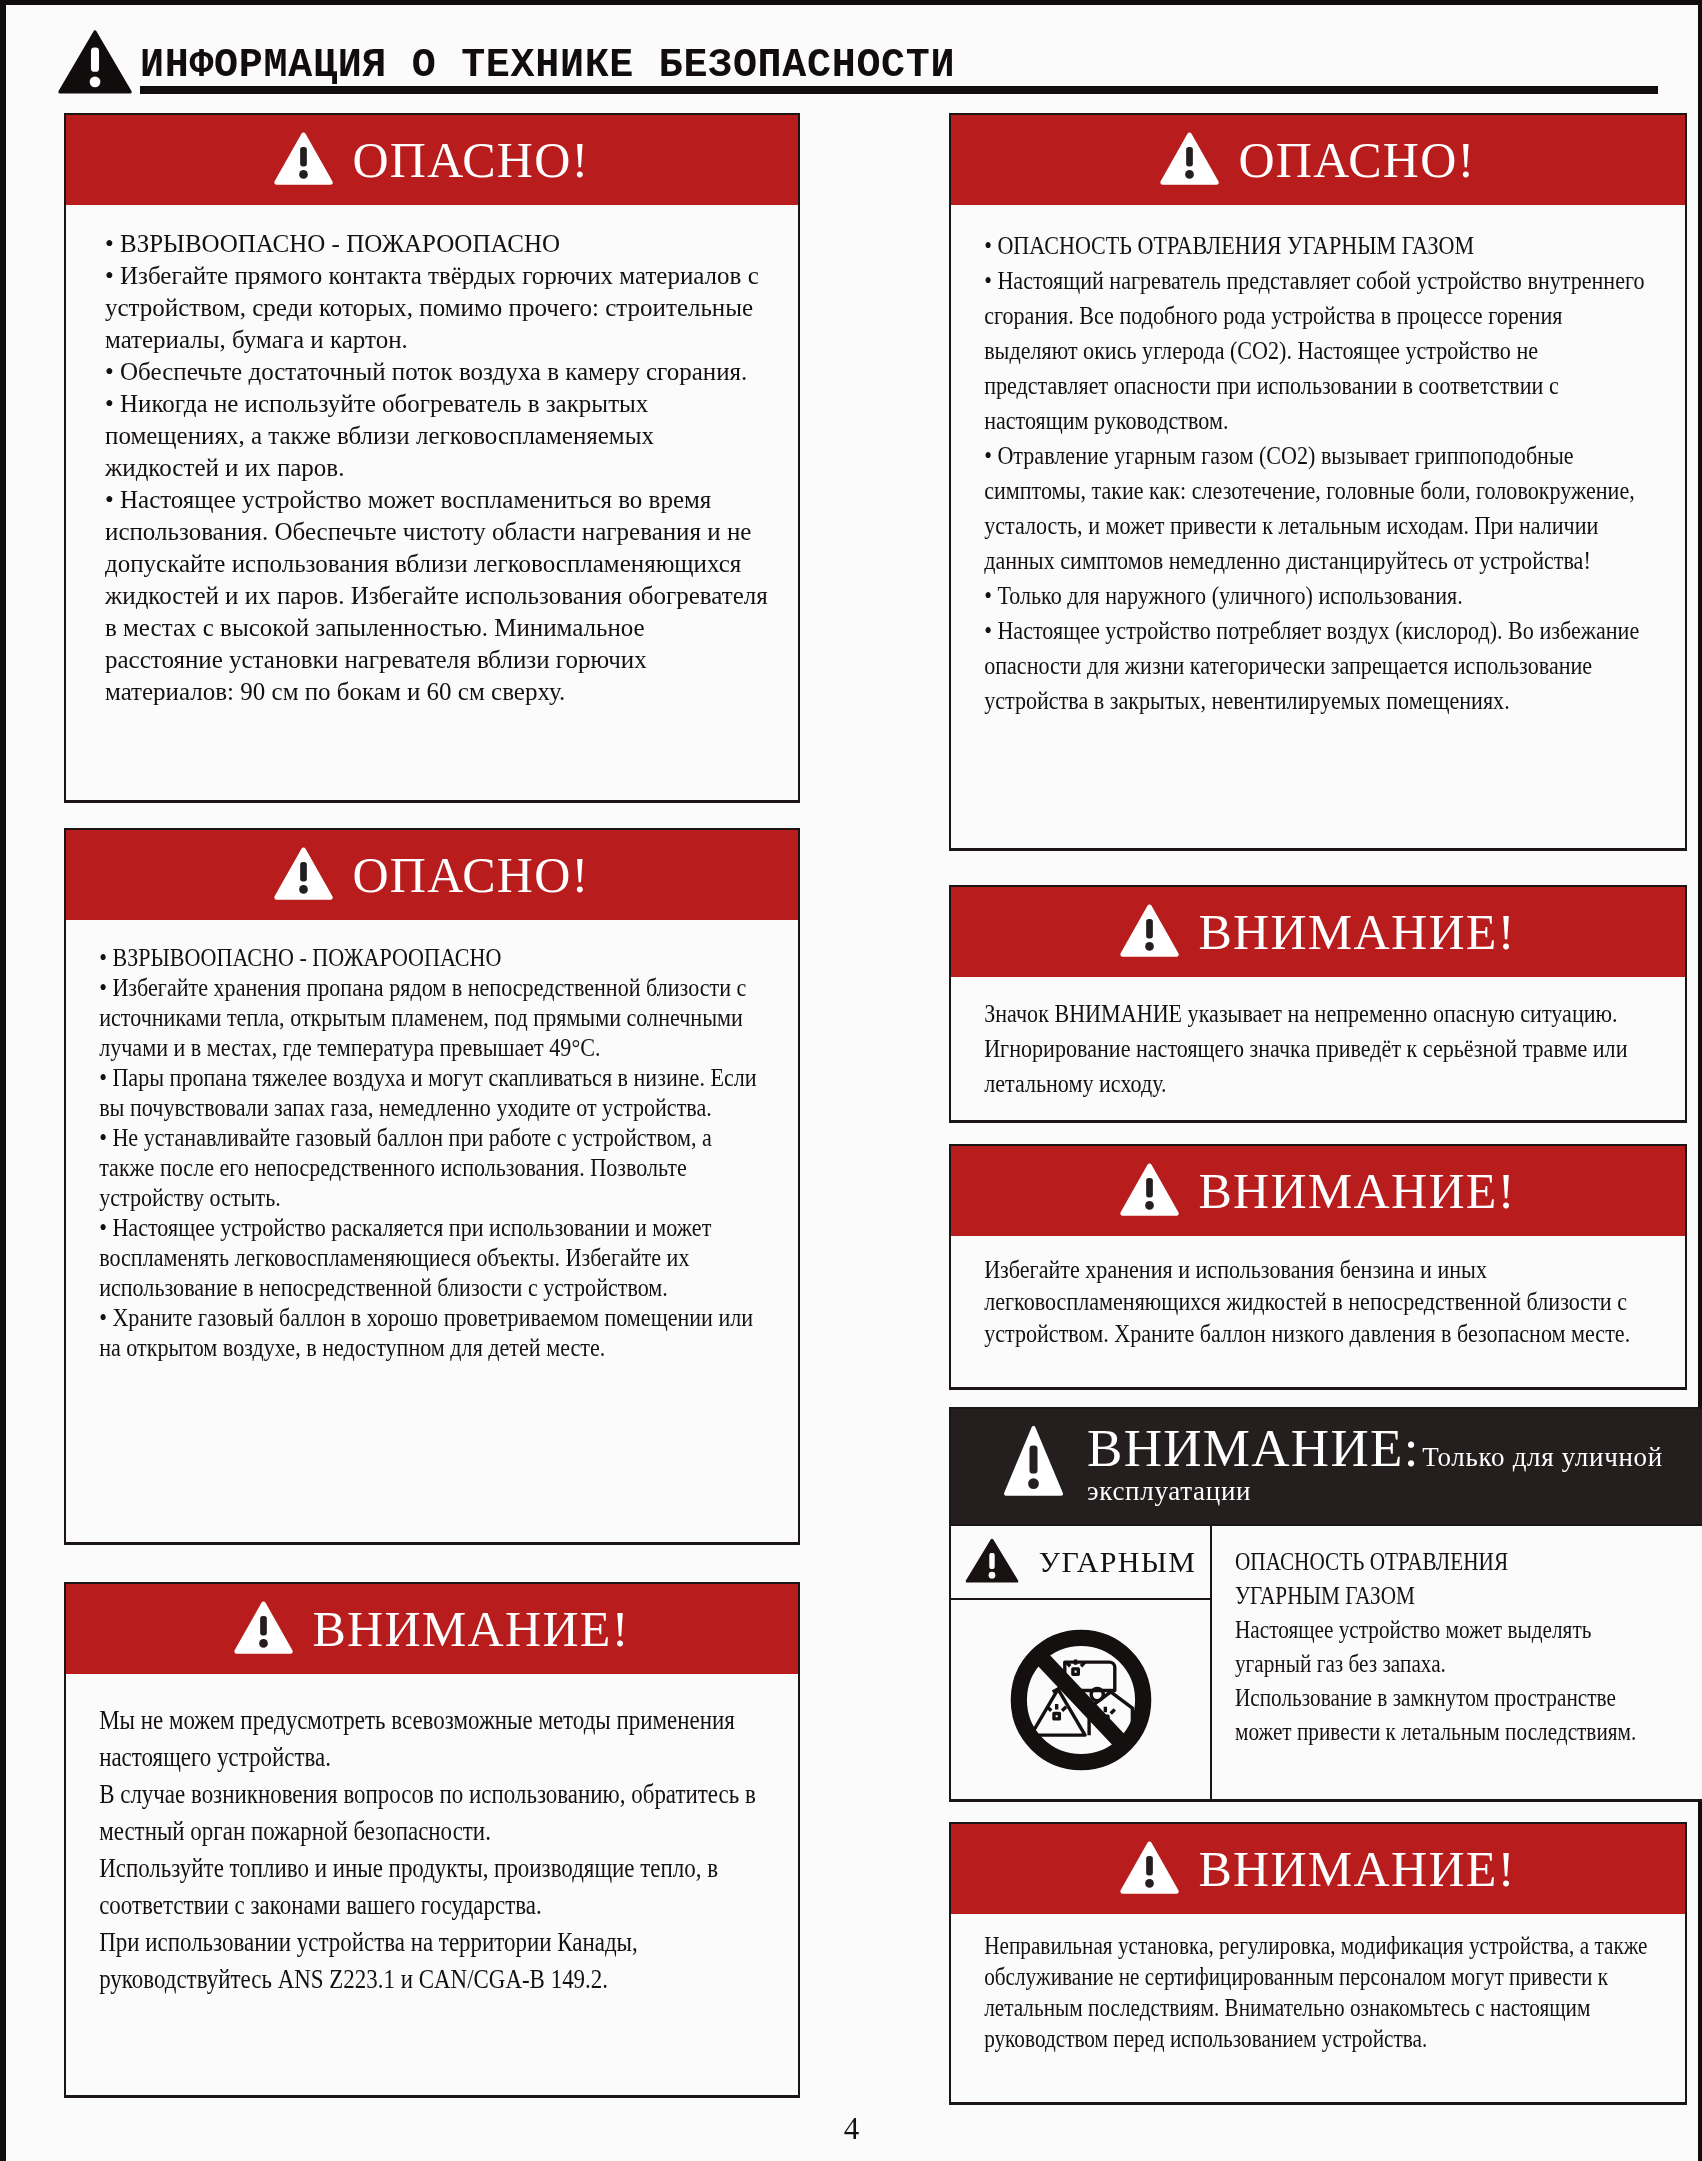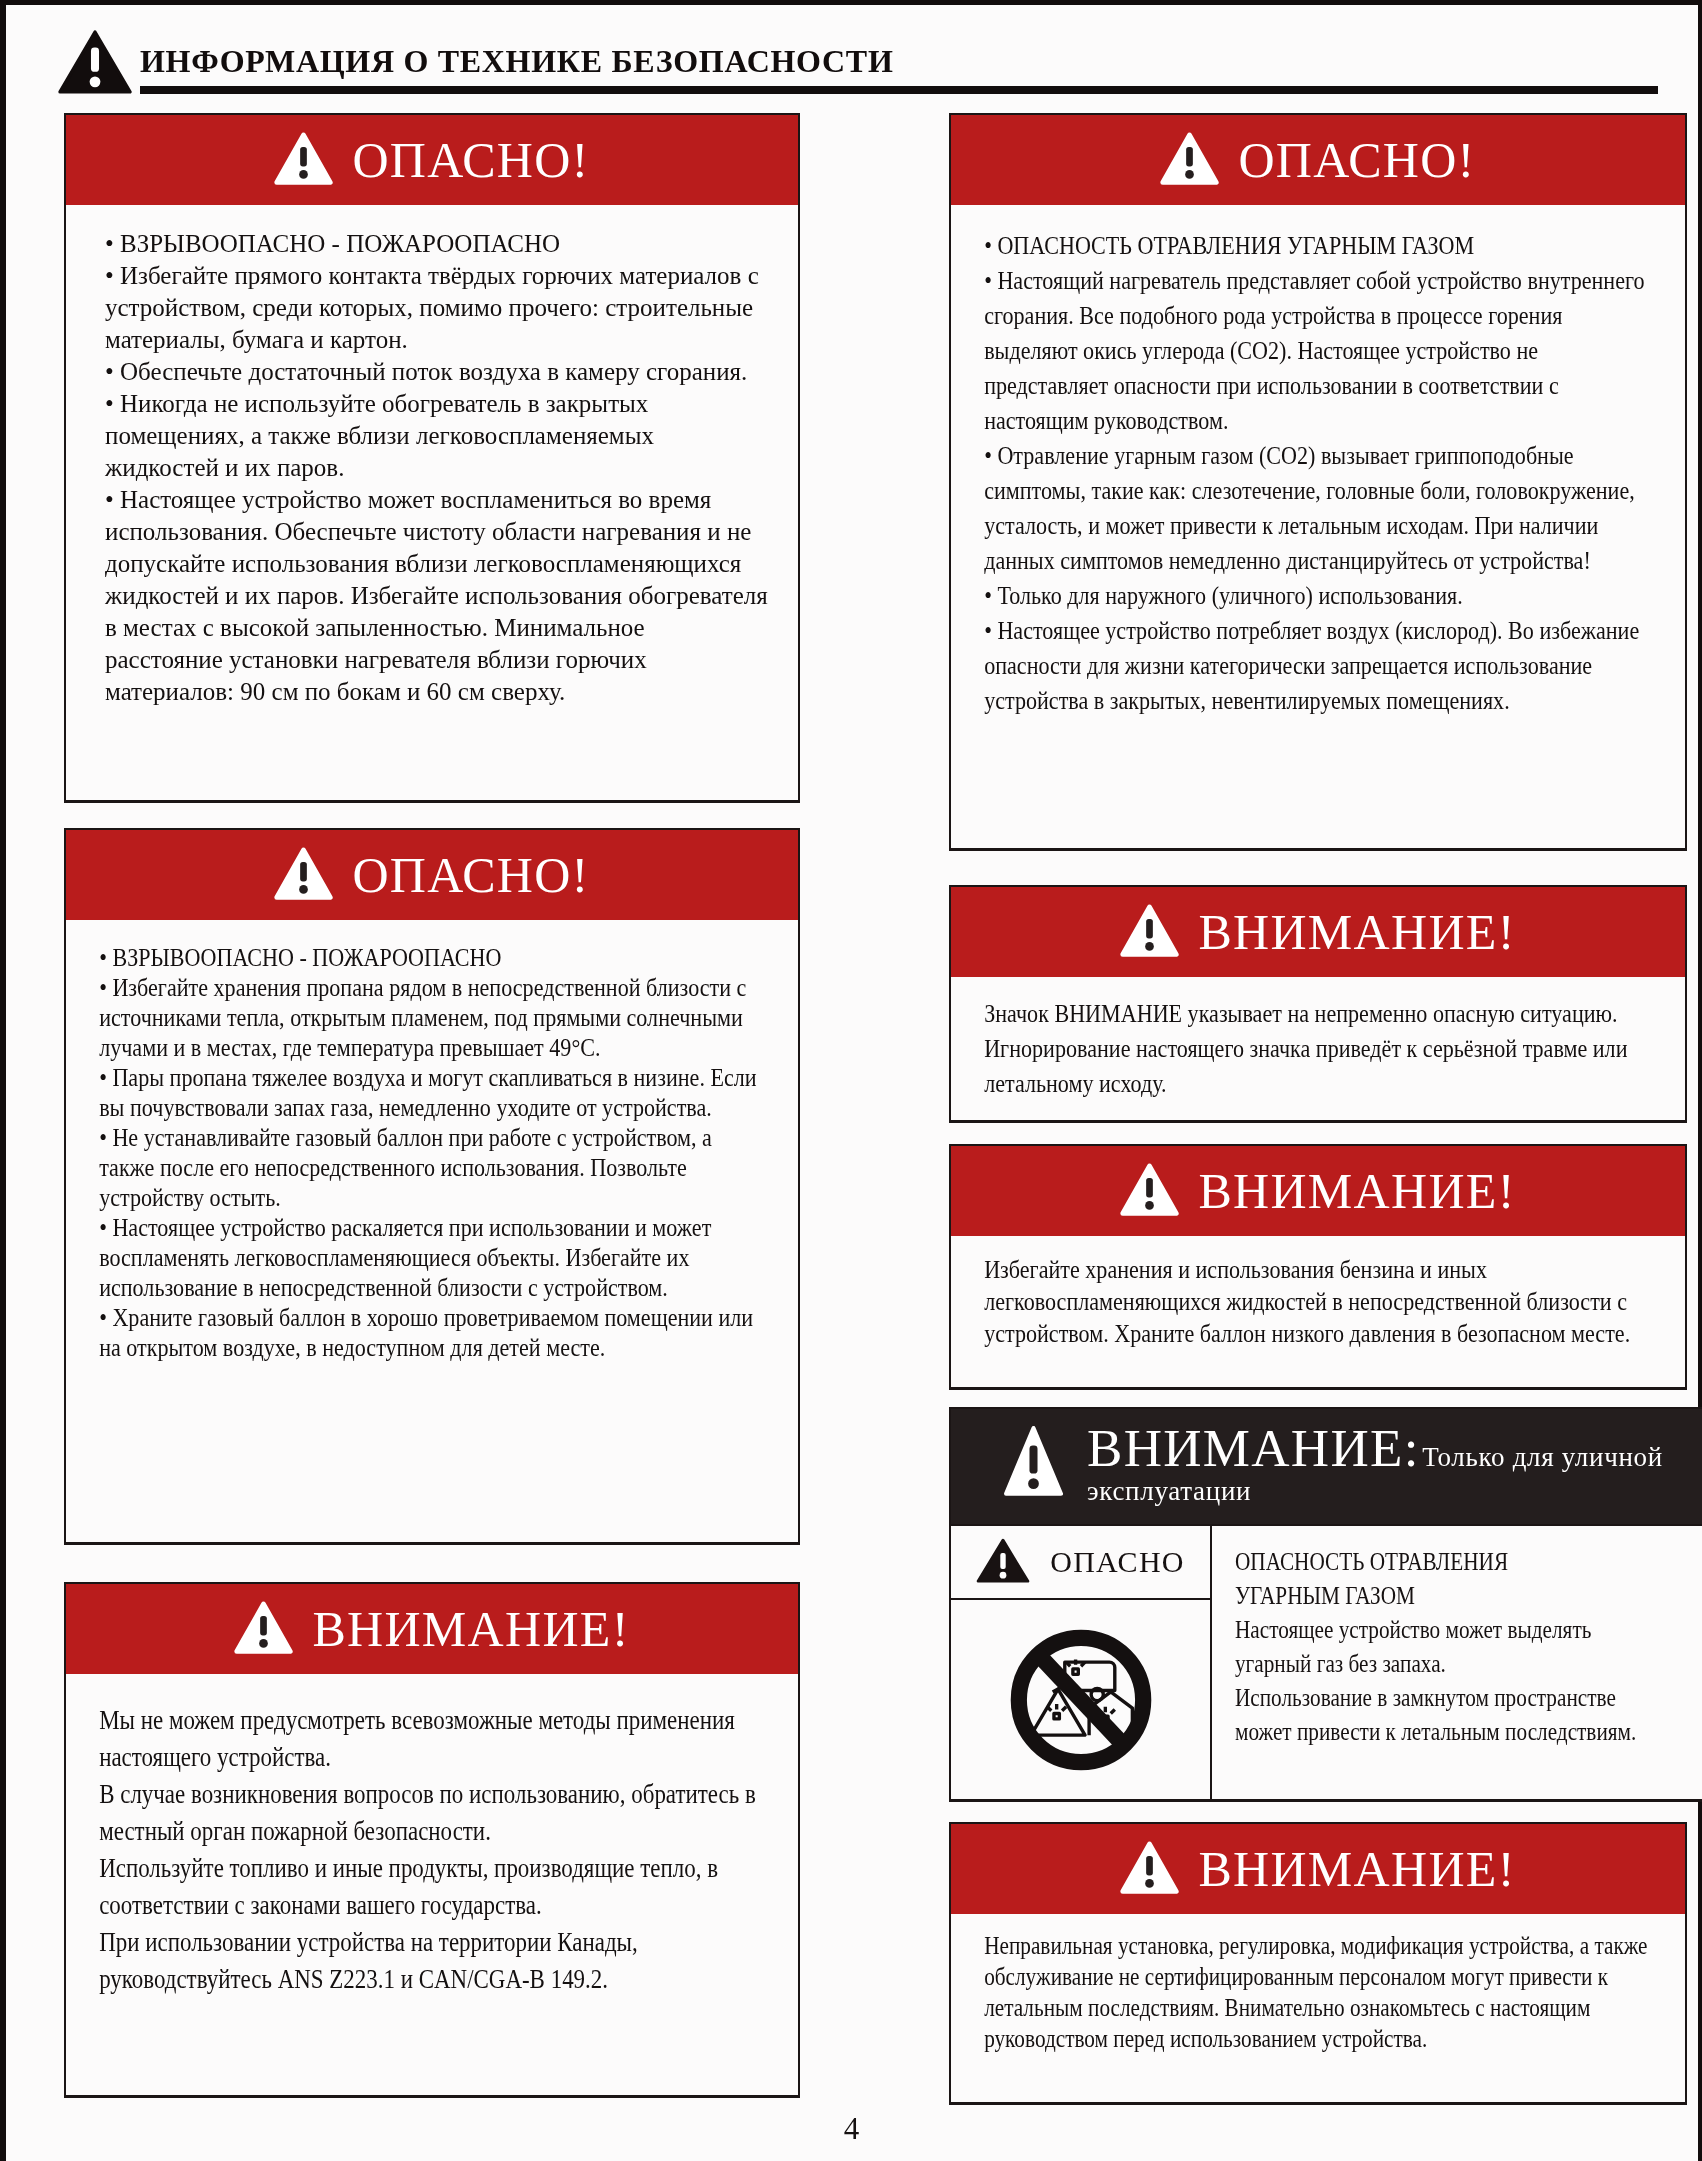--- a/index.html
+++ b/index.html
@@ -13,22 +13,23 @@
   }
   
   .edge-top   { position:absolute; left:0; top:0; width:1703px; height:4.7px;  background:#120d0d; }
   .edge-left  { position:absolute; left:0; top:0; width:6px;  height:2161px; background:#120d0d; }
   .edge-right { position:absolute; right:0; top:0; width:4.7px; height:2161px; background:#120d0d; }
 
   
   .hdr-triangle { position:absolute; left:58px; top:30px; }
   .page-title{
     position:absolute; left:140px; top:43px;
-    font-size:32px; font-weight:700; letter-spacing:0.7px; color:#120d0d;
+    font-size:40px; font-weight:700; letter-spacing:0.7px; color:#120d0d;
     white-space:nowrap;
+    font-family:Liberation Mono, monospace;
   }
   .hdr-rule{ position:absolute; left:140px; top:86px; width:1518px; height:8px; background:#120d0d; }
 
   
   .warn-box{
     position:absolute;
     border:2px solid #1b1515; border-bottom-width:3.4px;
     background:#fcfbfb; overflow:hidden;
   }
   .box-header{
@@ -197,21 +198,21 @@
   <div class="sub-table">
     <div class="sub-left">
       <div class="danger-row">
         <span>
           <svg width="54" height="46" viewBox="0 0 80 68">
             <path d="M40 3 L77 64 L3 64 Z" fill="#181212" stroke="#181212" stroke-width="4" stroke-linejoin="round"></path>
             <rect x="36" y="22" width="8" height="24" rx="3" fill="#ffffff"></rect>
             <circle cx="40" cy="55" r="5" fill="#ffffff"></circle>
           </svg>
         </span>
-        <span class="danger-label">ОПАСНО</span>
+        <span class="danger-label">УГАРНЫМ</span>
       </div>
       <div class="icon-row">
         <span>
           <svg width="146" height="146" viewBox="0 0 216 216">
             <g stroke="#141010" stroke-width="5" fill="none" stroke-linejoin="round">
 
               <path d="M84 52 h66 a8 8 0 0 1 8 8 v34 h-74 z"></path>
               <circle cx="132" cy="100" r="9"></circle>
               <path d="M84 86 l-18 10"></path>
 

